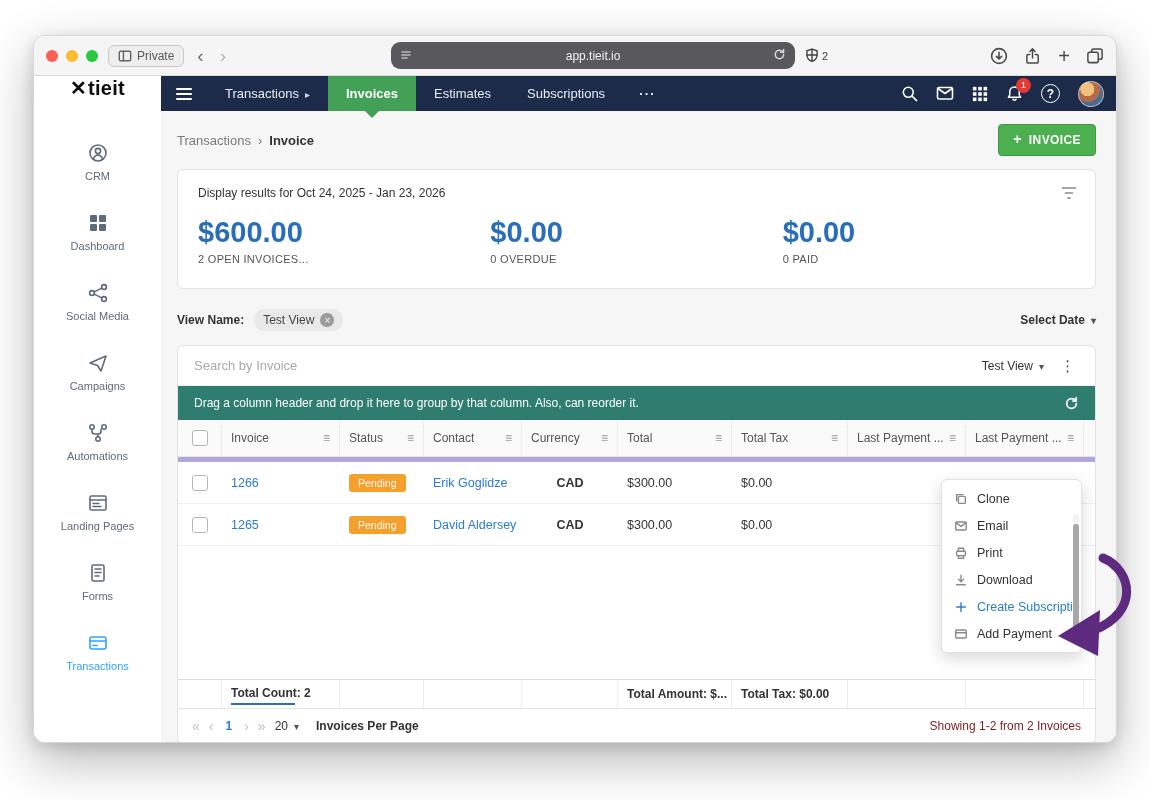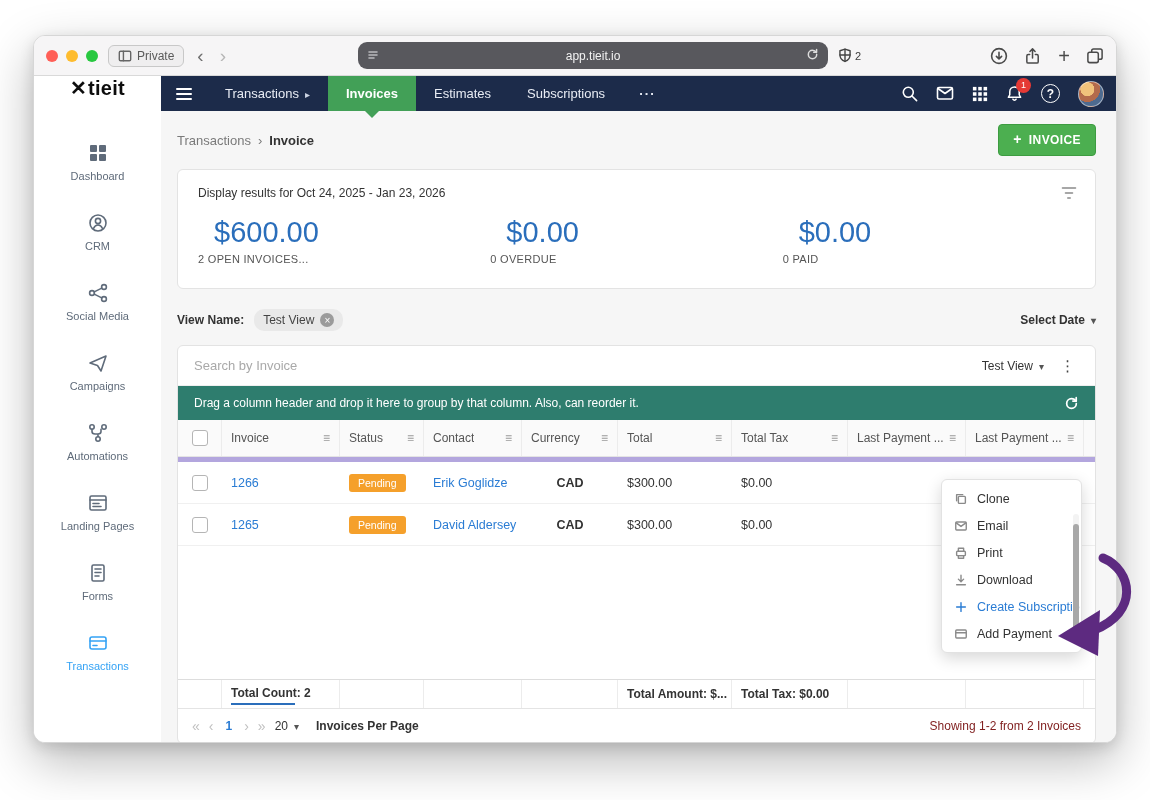--- a/index.html
+++ b/index.html
@@ -18,21 +18,21 @@
   .chrome { height:40px; background:#f6f5f6; border-bottom:1px solid #d9d9d9;
     display:flex; align-items:center; padding:0 12px; gap:10px; }
   .lights { display:flex; gap:8px; }
   .light { width:12px; height:12px; border-radius:50%; }
   .light.red{ background:#ff5f57;} .light.yellow{ background:#febc2e;} .light.green{ background:#28c840;}
   .chip-private { display:flex; align-items:center; gap:5px; border:1px solid #c8c8c8; border-radius:6px;
     padding:3px 9px; color:#5a5a5a; font-size:12px; background:#efeeef; }
   .nav-arrow { font-size:19px; line-height:1; padding:0 3px; cursor:default; }
   .nav-arrow.back{ color:#6e6e6e; } .nav-arrow.fwd{ color:#b6b6b6; }
   .addr-zone { flex:1; display:flex; align-items:center; justify-content:center; gap:10px; }
-  .addr { width:470px; height:27px; background:#58585d; border-radius:9px; position:relative;
+  .addr { width:404px; height:27px; background:#58585d; border-radius:9px; position:relative;
     display:flex; align-items:center; justify-content:center; color:#f2f2f2; font-size:12px; }
   .addr .page-ic { position:absolute; left:9px; top:7px; }
   .addr .refresh-ic { position:absolute; right:9px; top:6px; }
   .shield-group { display:flex; align-items:center; gap:3px; color:#3c3c3c; font-size:11px; }
   .chrome-right { margin-left:auto; display:flex; align-items:center; gap:16px; color:#4a4a4a; }
   .glyph-plus { font-size:20px; color:#4a4a4a; line-height:1; }
 
   
   .app { height:667px; display:flex; flex-direction:column; }
   .topbar { height:35px; display:flex; position:relative; z-index:6; }
@@ -78,21 +78,21 @@
   .btn-invoice { background:#4caf50; border:1px solid #3d9c41; color:#fff; font-size:12px; font-weight:bold;
     letter-spacing:.4px; border-radius:4px; padding:8px 14px; display:flex; align-items:center; gap:7px; cursor:pointer; }
   .btn-invoice .plus::before { content:"+"; font-size:14px; font-weight:bold; line-height:0; }
 
   .summary-card { background:#fff; border:1px solid #e3e3e3; border-radius:6px; margin-top:14px;
     height:120px; padding:16px 20px; position:relative; }
   .summary-title { font-size:12px; color:#333; }
   .filter-ic { position:absolute; right:18px; top:16px; cursor:pointer; }
   .stats { display:flex; margin-top:16px; }
   .stat { width:311px; }
-  .stat-amount { font-size:29px; font-weight:normal; color:#2a6ebb;margin-left:16px; }
+  .stat-amount { font-size:29px; font-weight:bold; color:#2a6ebb; }
   .stat-label { margin-top:4px; font-size:11px; color:#555; letter-spacing:.3px; }
 
   .view-row { margin-top:18px; height:26px; display:flex; align-items:center; gap:10px; }
   .view-label { font-size:12px; font-weight:bold; color:#333; }
   .view-chip { background:#e9e9e9; border-radius:10px; padding:4px 9px; font-size:12px; color:#444;
     display:flex; align-items:center; gap:6px; cursor:pointer; }
   .chip-x { width:14px; height:14px; border-radius:50%; background:#9b9b9b; color:#fff; font-size:10px;
     display:flex; align-items:center; justify-content:center; cursor:pointer; }
   .chip-x::before{ content:"×"; }
   .select-date { margin-left:auto; font-size:12px; color:#333; font-weight:bold; display:flex; align-items:center; gap:6px; cursor:pointer; }
@@ -284,36 +284,36 @@
           <span class="tn-ic">
               <span class="avatar"></span>
             </span>
         </div>
       </div>
     </div>
 
     <div class="content-row">
 
       <div class="sidebar">
+        <div class="side-item">
+          <svg class="ic" width="22" height="22" viewBox="0 0 22 22">
+              <circle cx="11" cy="11" r="8"></circle>
+              <circle cx="11" cy="9" r="2.6"></circle>
+              <path d="M6.5 16.5c1-2.3 2.6-3.5 4.5-3.5s3.5 1.2 4.5 3.5"></path>
+            </svg>
+          <span>CRM</span>
+        </div>
         <div class="side-item fillicon">
           <svg width="22" height="22" viewBox="0 0 22 22">
               <rect x="3" y="3" width="7" height="7" rx="1"></rect>
               <rect x="12" y="3" width="7" height="7" rx="1"></rect>
               <rect x="3" y="12" width="7" height="7" rx="1"></rect>
               <rect x="12" y="12" width="7" height="7" rx="1"></rect>
             </svg>
           <span>Dashboard</span>
-        </div>
-        <div class="side-item">
-          <svg class="ic" width="22" height="22" viewBox="0 0 22 22">
-              <circle cx="11" cy="11" r="8"></circle>
-              <circle cx="11" cy="9" r="2.6"></circle>
-              <path d="M6.5 16.5c1-2.3 2.6-3.5 4.5-3.5s3.5 1.2 4.5 3.5"></path>
-            </svg>
-          <span>CRM</span>
         </div>
         <div class="side-item">
           <svg class="ic" width="22" height="22" viewBox="0 0 22 22">
               <circle cx="17" cy="5" r="2.4"></circle>
               <circle cx="5" cy="11" r="2.4"></circle>
               <circle cx="17" cy="17" r="2.4"></circle>
               <path d="M7.2 9.9l7.6-3.8M7.2 12.1l7.6 3.8"></path>
             </svg>
           <span>Social Media</span>
         </div>

